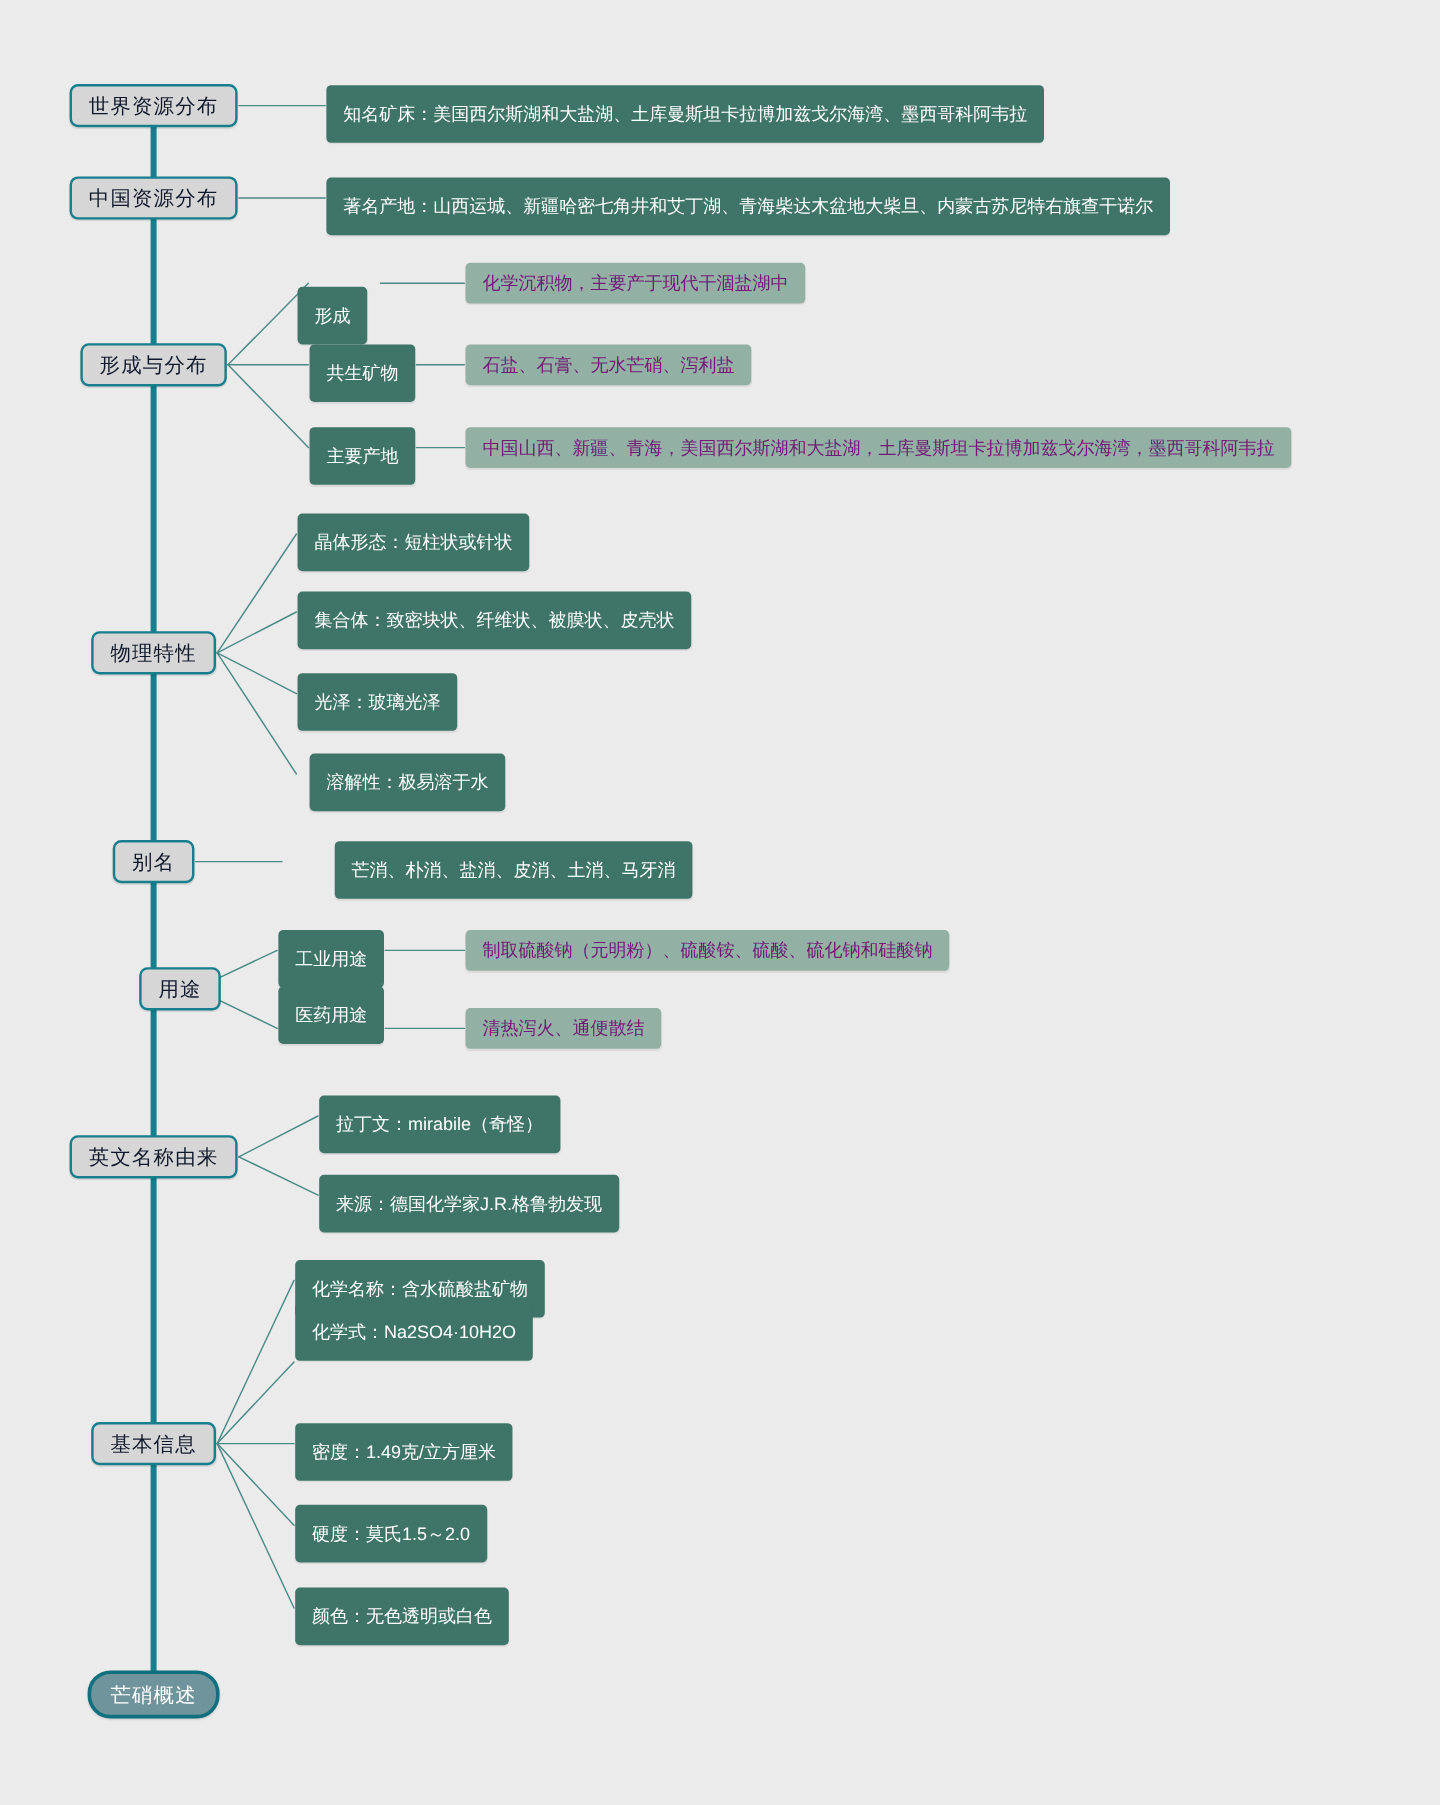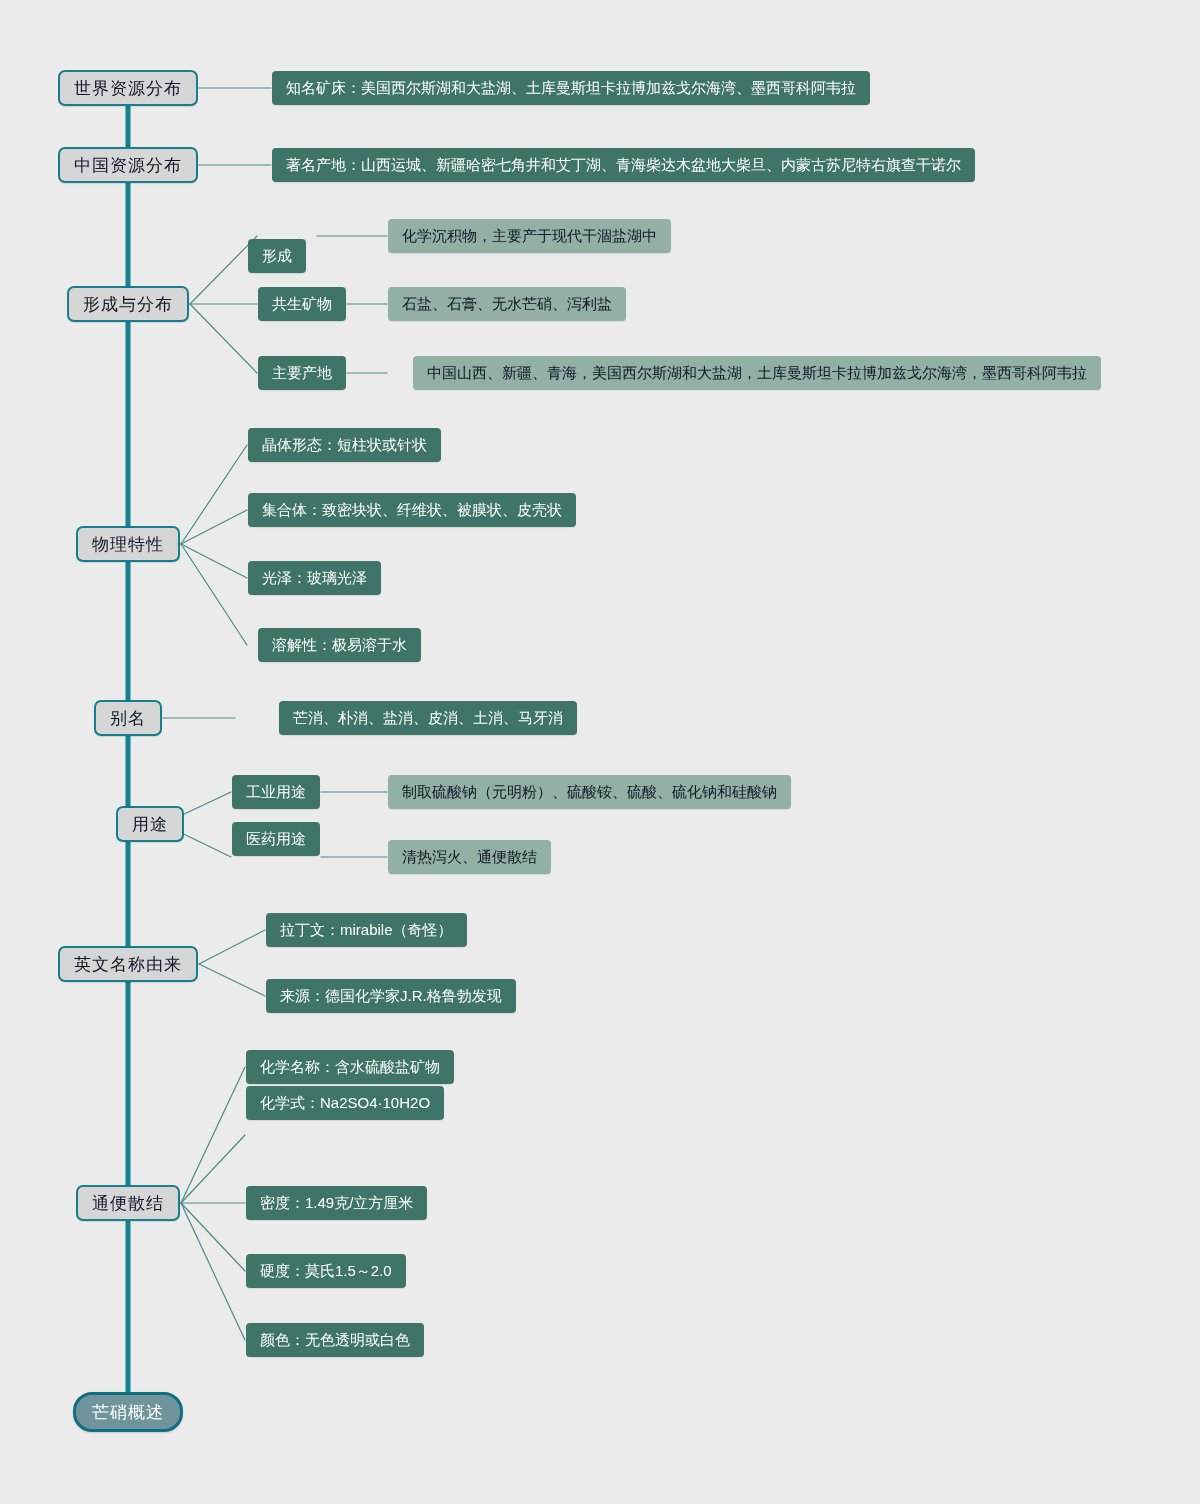--- a/index.html
+++ b/index.html
@@ -60,28 +60,28 @@
     height: 40px;
     box-shadow: 0 1px 2px rgba(0,0,0,0.16);
   }
   
   .leaf {
     background: #3f7569;
     border-radius: 4px;
     color: #ffffff;
     font-size: 15px;
     padding: 4px 14px;
-    height: 34px;
+    height: 48px;
     box-shadow: 0 1px 1px rgba(0,0,0,0.08);
   }
   
   .detail {
     background: #93b0a4;
     border-radius: 4px;
-    color: #0f172a;
+    color: #701a75;
     font-size: 15px;
     padding: 0 14px;
     height: 34px;
     box-shadow: 0 1px 1px rgba(0,0,0,0.08);
     justify-content: flex-end;
   }
   .spine-line { stroke: #13808f; stroke-width: 5; }
   .conn-line  { stroke: #4b8b86; stroke-width: 1.2; fill: none; }
 </style>
 </head>
@@ -131,21 +131,21 @@
       <div class="node branch" style="visibility: visible; left: 94px; top: 700px;">
         <span>别名</span>
       </div>
       <div class="node branch" style="visibility: visible; left: 94px; top: 806px; margin-left: 22px;">
         <span>用途</span>
       </div>
       <div class="node branch" style="visibility: visible; left: 58px; top: 946px;">
         <span>英文名称由来</span>
       </div>
       <div class="node branch" style="visibility: visible; left: 76px; top: 1185px;">
-        <span>通便散结</span>
+        <span>基本信息</span>
       </div>
       <div class="node leaf" style="visibility: visible; left: 272px; top: 71px;">
         <span>知名矿床：美国西尔斯湖和大盐湖、土库曼斯坦卡拉博加兹戈尔海湾、墨西哥科阿韦拉</span>
       </div>
       <div class="node leaf" style="visibility: visible; left: 272px; top: 148px;">
         <span>著名产地：山西运城、新疆哈密七角井和艾丁湖、青海柴达木盆地大柴旦、内蒙古苏尼特右旗查干诺尔</span>
       </div>
       <div class="node leaf" style="visibility: visible; left: 248px; top: 219px; margin-top: 20px;">
         <span>形成</span>
       </div>
@@ -154,21 +154,21 @@
       </div>
       <div class="node leaf" style="visibility: visible; left: 258px; top: 287px;">
         <span>共生矿物</span>
       </div>
       <div class="node detail" style="visibility: visible; left: 388px; top: 287px;">
         <span>石盐、石膏、无水芒硝、泻利盐</span>
       </div>
       <div class="node leaf" style="visibility: visible; left: 258px; top: 356px;">
         <span>主要产地</span>
       </div>
-      <div class="node detail" style="visibility: visible; left: 388px; top: 356px; margin-left: 25px;">
+      <div class="node detail" style="visibility: visible; left: 388px; top: 356px;">
         <span>中国山西、新疆、青海，美国西尔斯湖和大盐湖，土库曼斯坦卡拉博加兹戈尔海湾，墨西哥科阿韦拉</span>
       </div>
       <div class="node leaf" style="visibility: visible; left: 248px; top: 428px;">
         <span>晶体形态：短柱状或针状</span>
       </div>
       <div class="node leaf" style="visibility: visible; left: 248px; top: 493px;">
         <span>集合体：致密块状、纤维状、被膜状、皮壳状</span>
       </div>
       <div class="node leaf" style="visibility: visible; left: 248px; top: 561px;">
         <span>光泽：玻璃光泽</span>

